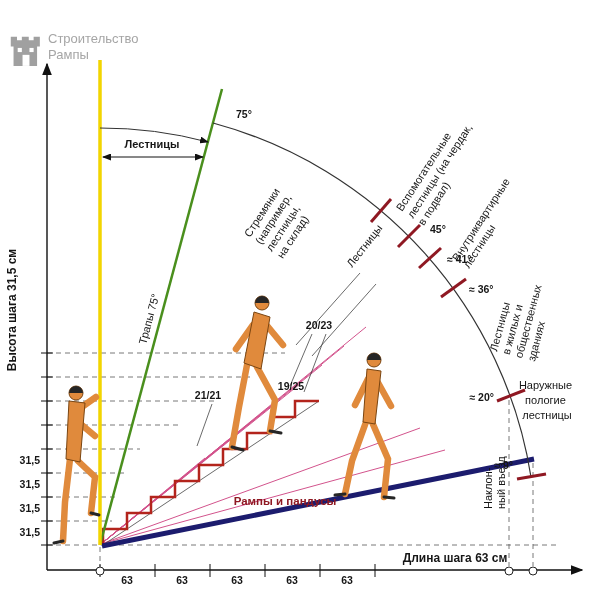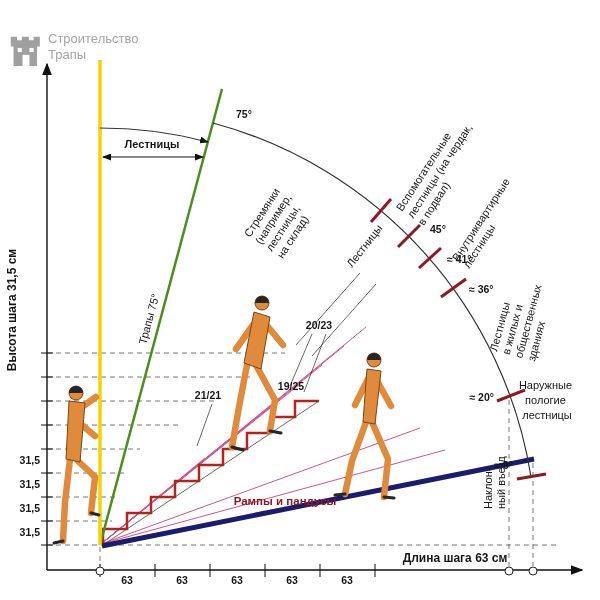--- a/index.html
+++ b/index.html
@@ -27,21 +27,21 @@
 
 <div class="logo">
   <svg width="36" height="38" viewBox="0 0 26 27">
     <path d="M4 25 V11 H2 V4 h4.5 v2.5 h3.5 V4 h5 v2.5 h3.5 V4 H23 v7 h-2 v14 Z" fill="#a0a0a0"></path>
     <rect x="10.5" y="17" width="5" height="8" fill="#ffffff"></rect>
     <rect x="7" y="12" width="3" height="3" fill="#ffffff"></rect>
     <rect x="15.5" y="12" width="3" height="3" fill="#ffffff"></rect>
   </svg>
   <div class="logo-text">
     <div>Строительство</div>
-    <div>Трапы</div>
+    <div>Рампы</div>
   </div>
 </div>
 
 <svg width="600" height="600" viewBox="0 0 600 600">
   <defs>
     <marker id="arr" markerWidth="9" markerHeight="7" refX="8" refY="3.5" orient="auto-start-reverse">
       <path d="M0,0 L9,3.5 L0,7 Z" fill="#111"></path>
     </marker>
   </defs>
 

